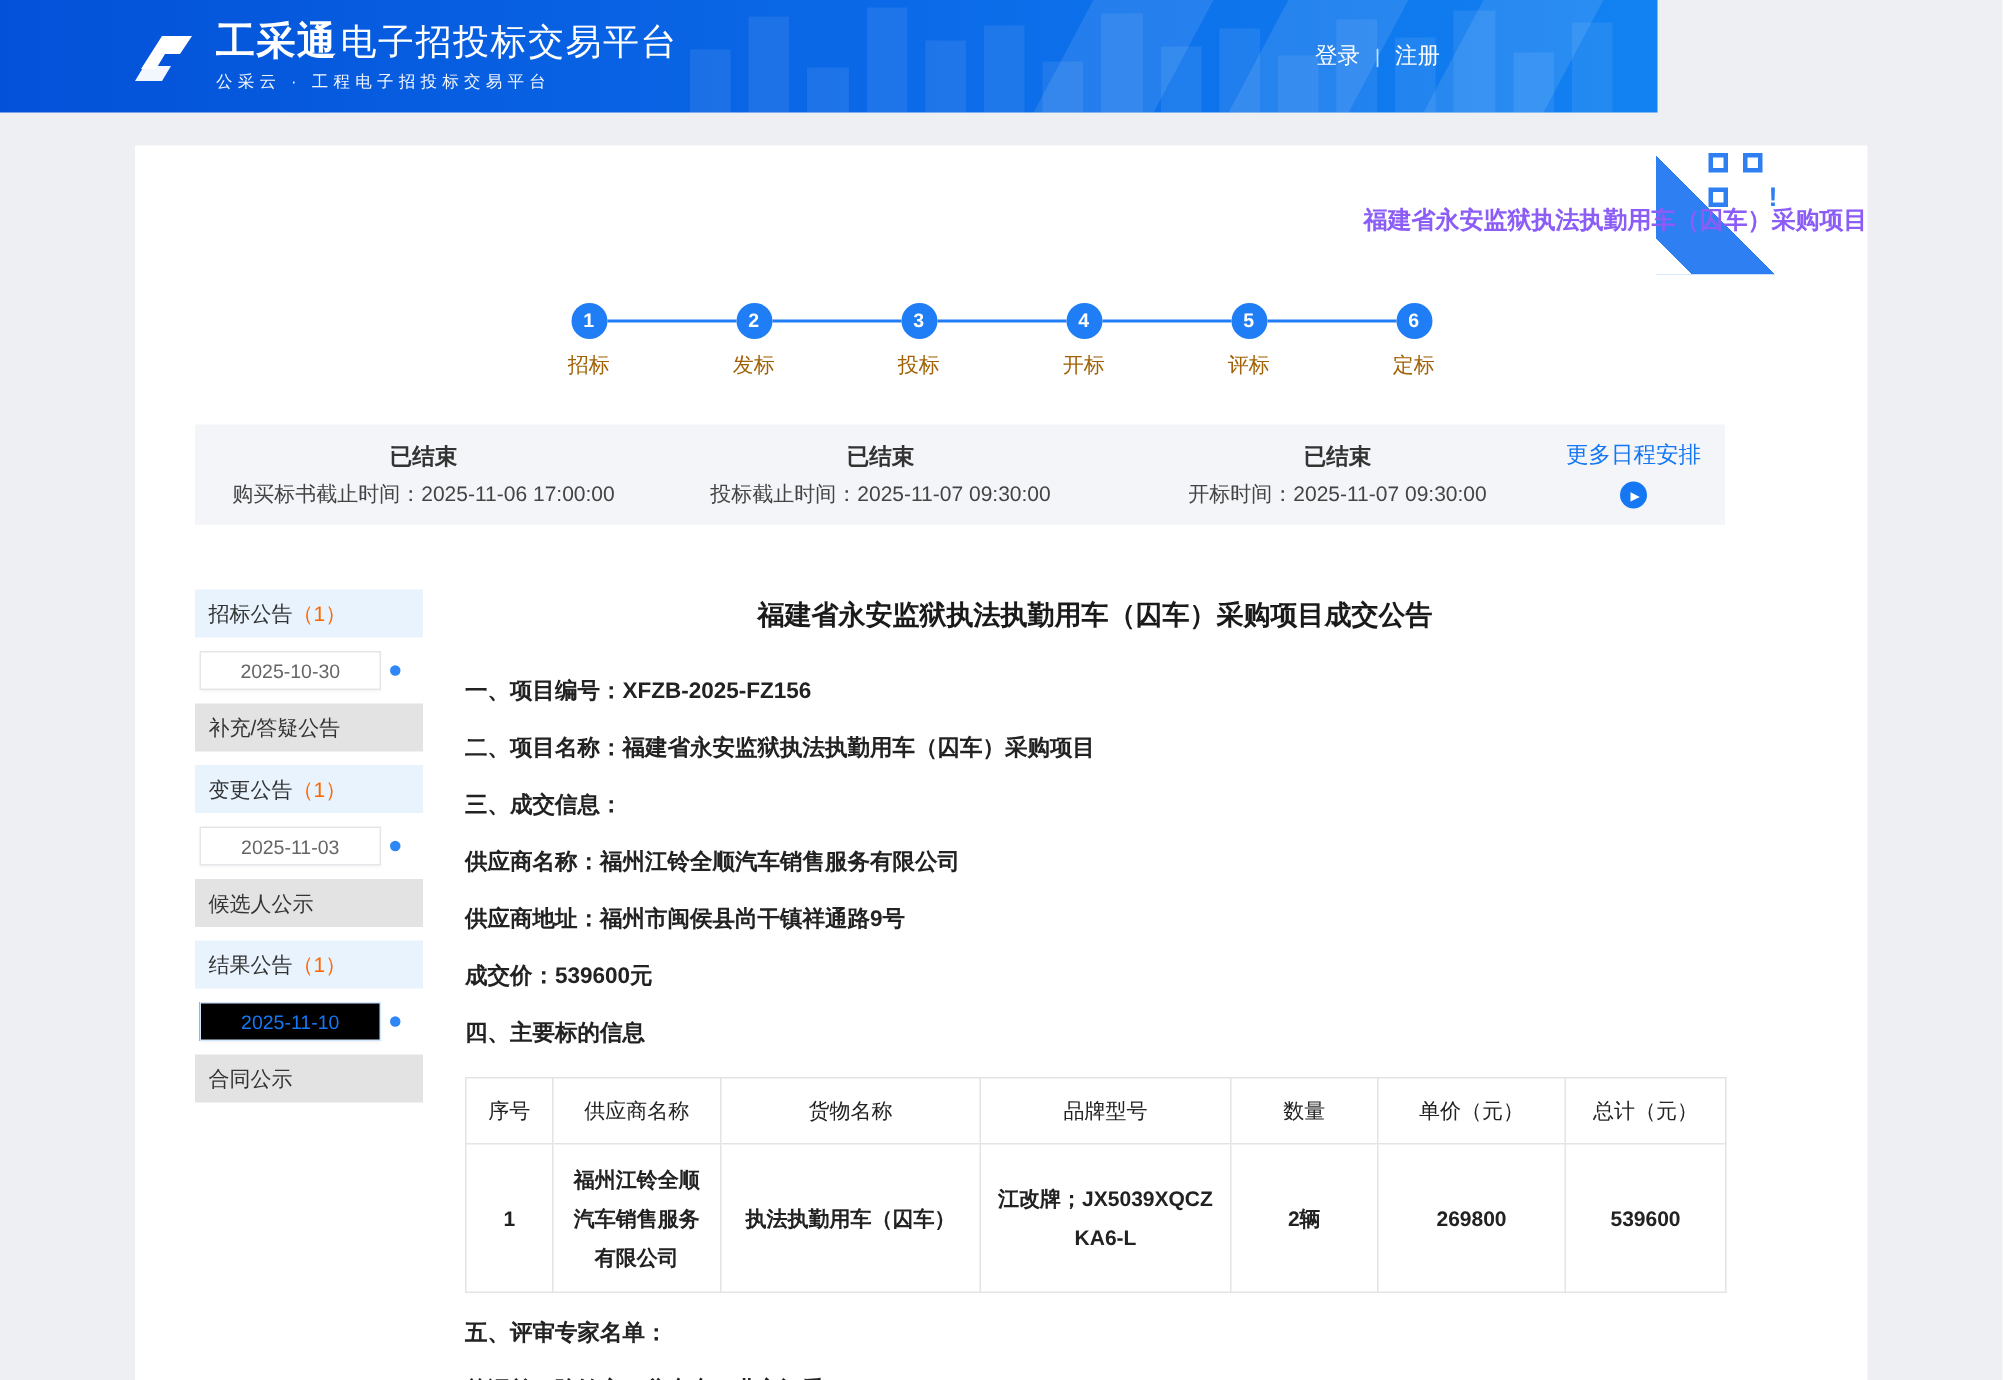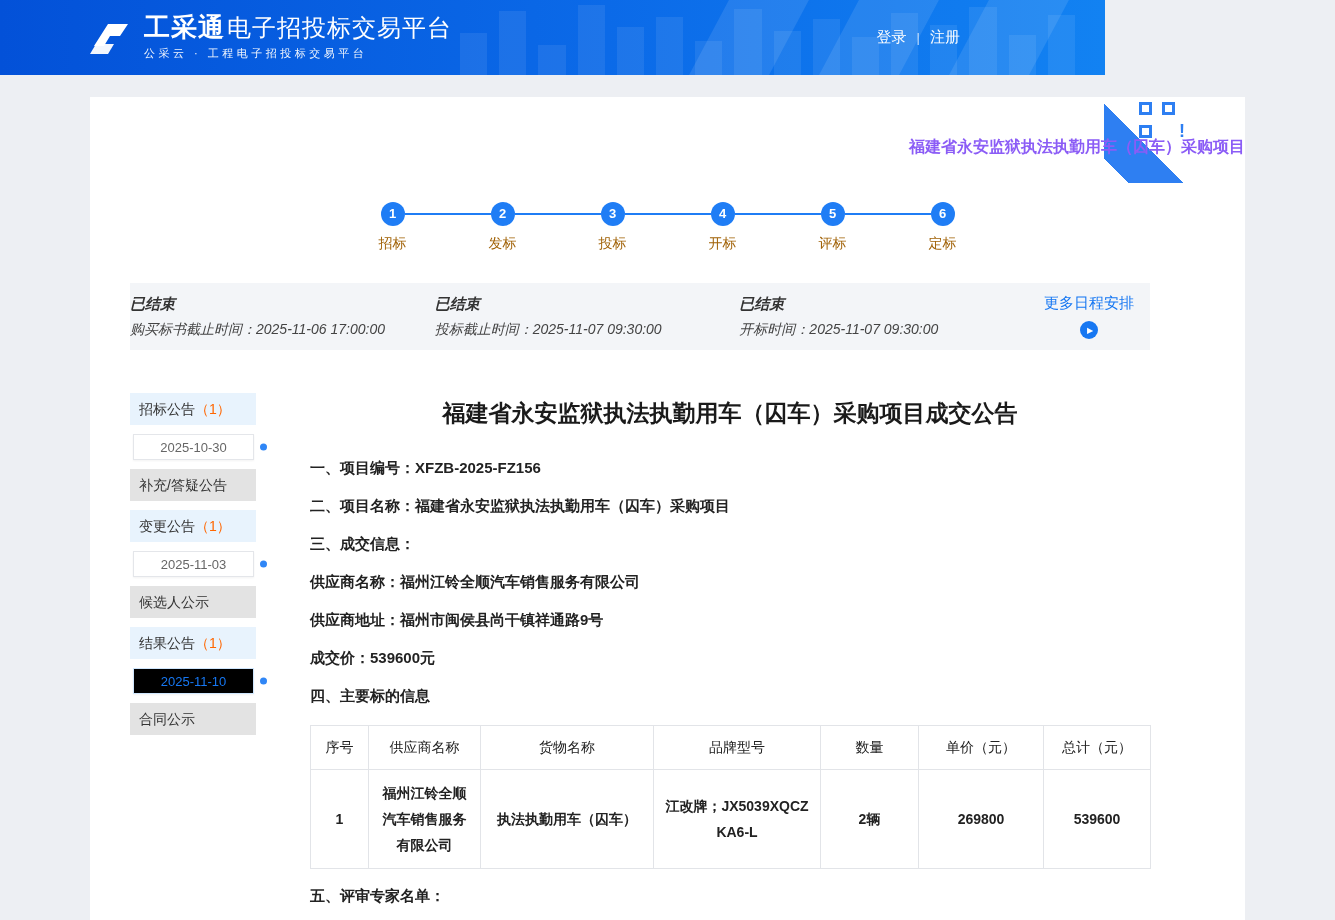--- a/index.html
+++ b/index.html
@@ -71,54 +71,54 @@
     font-size:13px; font-weight:bold; line-height:24px; text-align:center;
   }
   .step-label { margin-top:9px; color:#a16207; font-size:14px; }
 
   
   .schedule {
     position:absolute; top:186px; left:40px; width:1020px; height:67px;
     background:#f3f5f8; display:flex; align-items:center;
   }
   .sched-cols { display:flex; flex:1; }
-  .sched-col { flex:1; text-align:left;font-style:italic; }
+  .sched-col { flex:1; text-align:center; }
   .sched-status { font-size:15px; font-weight:bold; color:#333; margin-bottom:7px; }
   .sched-detail { font-size:14px; color:#444; }
   .more-link { display:flex; align-items:center; gap:8px; color:#1677f2; font-size:15px; padding-right:16px; cursor:pointer; white-space:nowrap;flex-direction:column; }
   .arrow-icon {
     width:18px; height:18px; border-radius:50%; background:#1677f2; color:#fff;
     font-size:8px; display:flex; align-items:center; justify-content:center; padding-left:2px;
   }
 
   
   .sidebar { position:absolute; top:296px; left:40px; width:155px; }
   .side-item { position:relative; margin-bottom:9px; cursor:pointer; }
   .menu-light, .menu-gray {
-    width:126px; height:32px; line-height:32px; padding-left:9px;
+    width:152px; height:32px; line-height:32px; padding-left:9px;
     font-size:14px; color:#333;
   }
   .menu-light { background:#e8f3fd; }
   .menu-gray { background:#e3e3e3; }
   .date-box, .date-box-active {
     width:121px; height:26px; line-height:24px; margin-left:3px;
     text-align:center; font-size:13px; color:#666;
     background:#fff; border:1px solid #e4e6ea; box-shadow:0 1px 2px rgba(0,0,0,0.05);
   }
   .date-box-active { background:#000000; border-color:#cfe6fd; color:#1677f2; }
   .side-count { color:#ff6600; font-size:14px; }
   .dot { display:none; }
   .date-box .dot, .date-box-active .dot {
     display:block; position:absolute; right:-14px; top:50%; transform:translateY(-50%);
     width:7px; height:7px; border-radius:50%; background:#2f86f6;
   }
 
   
   .article { position:absolute; top:296px; left:220px; width:840px; }
-  .article-title { font-size:23px; font-weight:bold; color:#1a1a1a; text-align:center; margin:5px 0 30px; }
+  .article-title { font-size:18px; font-weight:bold; color:#1a1a1a; text-align:center; margin:5px 0 30px; }
   .article-line { font-size:15px; font-weight:bold; color:#222; line-height:18px; margin:0 0 20px; }
 
   .bid-table { width:840px; border-collapse:collapse; table-layout:fixed; margin:0 0 18px; }
   .bid-table th, .bid-table td {
     border:1px solid #e2e4e8; text-align:center; vertical-align:middle;
     font-size:14px; color:#222; word-break:break-all;
   }
   .bid-table th { height:44px; font-weight:normal; }
   .bid-table td { height:99px; font-weight:bold; line-height:26px; padding:6px 10px; }
 </style>

